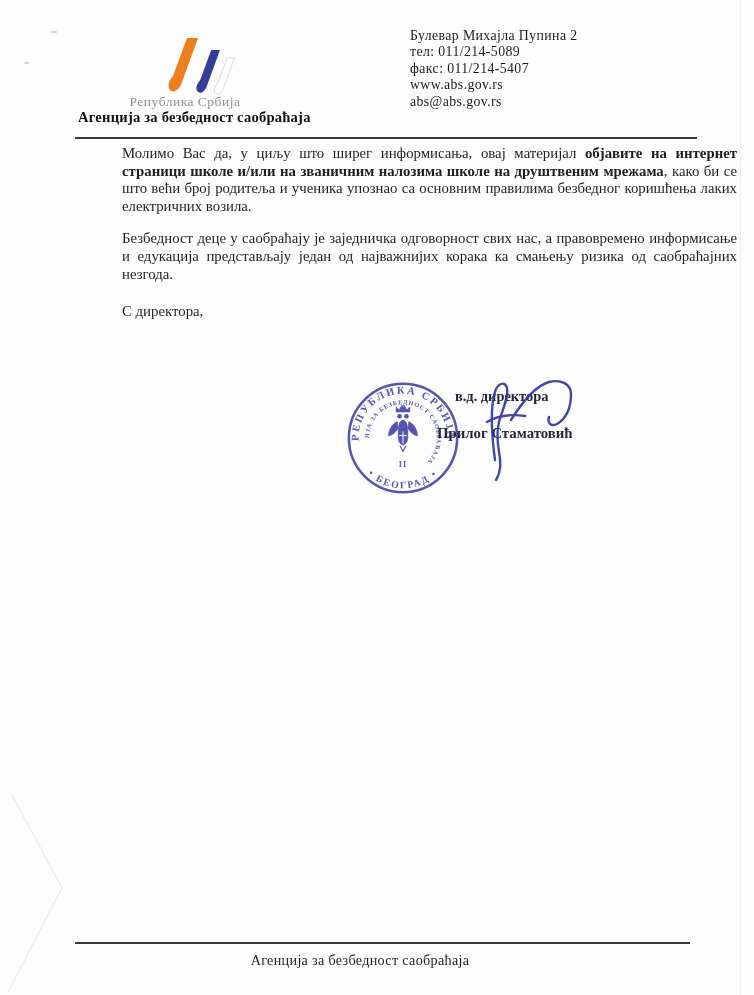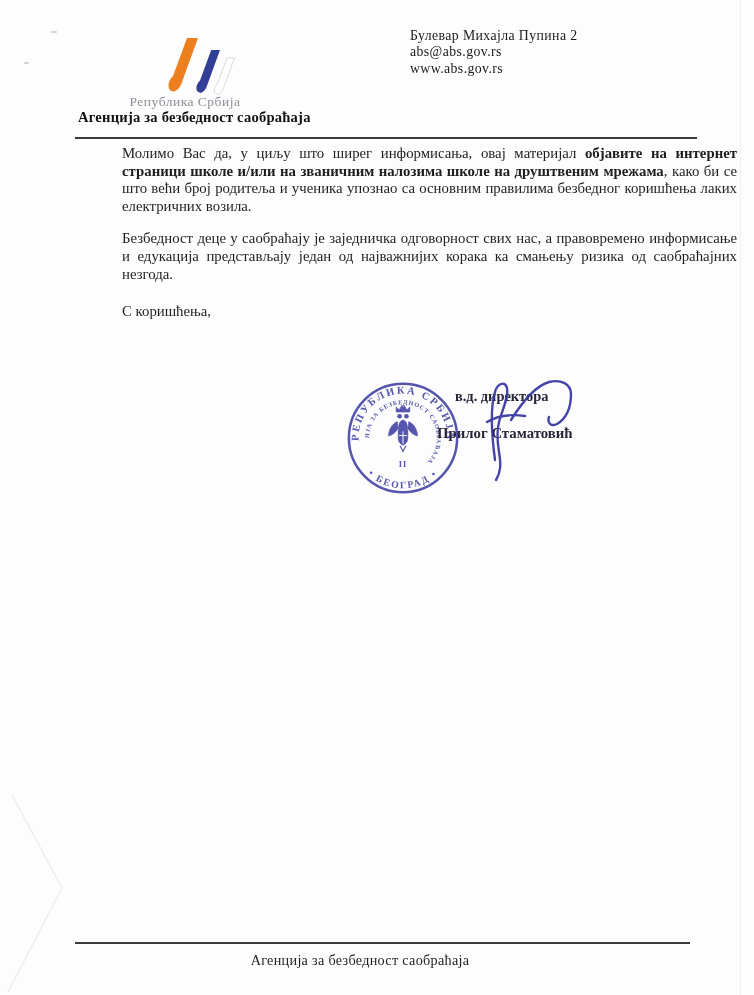--- a/index.html
+++ b/index.html
@@ -86,30 +86,32 @@
     <g transform="translate(56,25) scale(0.68)">
       <path d="M19,0 L30,0 L14,44 C12,51 6,56 2,52 C-1,48 1,42 5,38 Z" fill="#ffffff" stroke="#d7d7de" stroke-width="1.4"></path>
     </g>
   </svg>
 
   <div class="abs republic-label">Република Србија</div>
   <div class="abs agency-name">Агенција за безбедност саобраћаја</div>
 
   <div class="abs address-block">
     <div>Булевар Михајла Пупина 2</div>
+    <div>тел: 011/214-5089</div>
+    <div>факс: 011/214-5407</div>
+    <div>www.abs.gov.rs</div>
     <div>abs@abs.gov.rs</div>
-    <div>www.abs.gov.rs</div>
   </div>
 
   <div class="abs rule rule-header"></div>
 
   <div class="abs text-column">
     <p class="p1"><span>Молимо Вас да, у циљу што ширег информисања, овај материјал </span><span class="bold-inline">објавите на интернет страници школе и/или на званичним налозима школе на друштвеним мрежама</span><span>, како би се што већи број родитеља и ученика упознао са основним правилима безбедног коришћења лаких електричних возила.</span></p>
     <p class="p2">Безбедност деце у саобраћају је заједничка одговорност свих нас, а правовремено информисање и едукација представљају један од најважнијих корака ка смањењу ризика од саобраћајних незгода.</p>
-    <p class="closing">С коришћења,</p>
+    <p class="closing">С директора,</p>
   </div>
 
   <svg class="abs stamp-svg" width="116" height="116" viewBox="0 0 120 120">
     <defs>
       <path id="arcTop" d="M60,60 m-46,0 a46,46 0 1 1 92,0 a46,46 0 1 1 -92,0"></path>
       <path id="arcInner" d="M60,60 m-35,0 a35,35 0 1 1 70,0 a35,35 0 1 1 -70,0"></path>
       <path id="arcBottom" d="M8,60 A52,52 0 0 0 112,60"></path>
     </defs>
     <circle cx="60" cy="60" r="56" fill="none" stroke="#4343a6" stroke-width="2.6"></circle>
     <text class="stamp-top-arc" fill="#4343a6">

